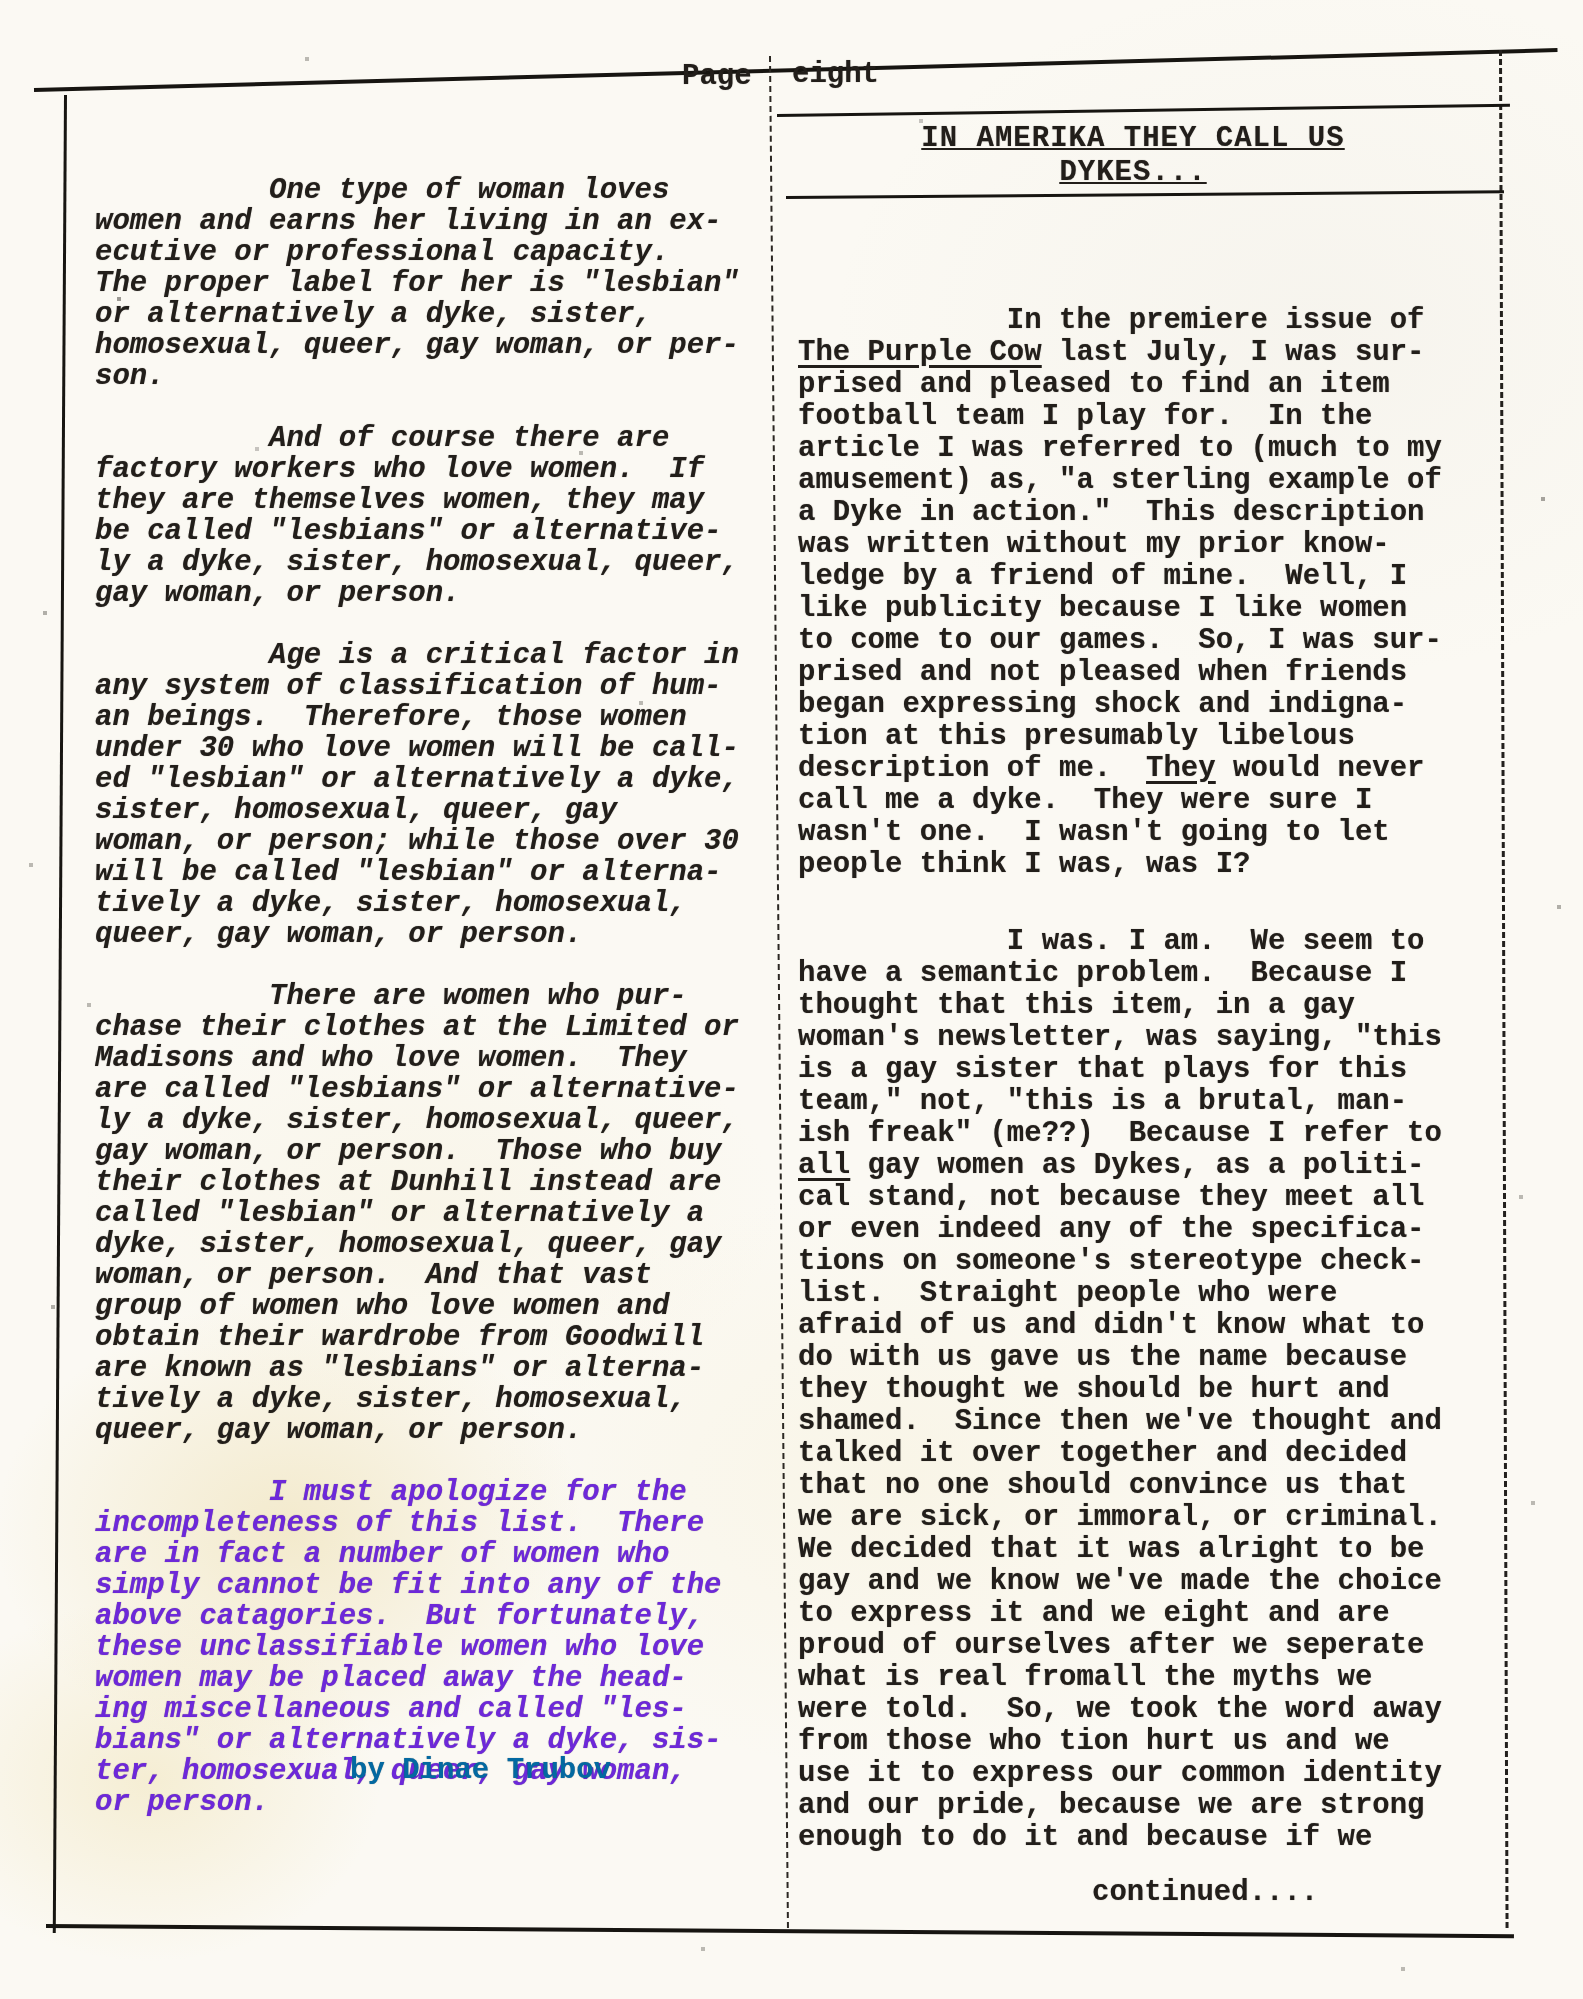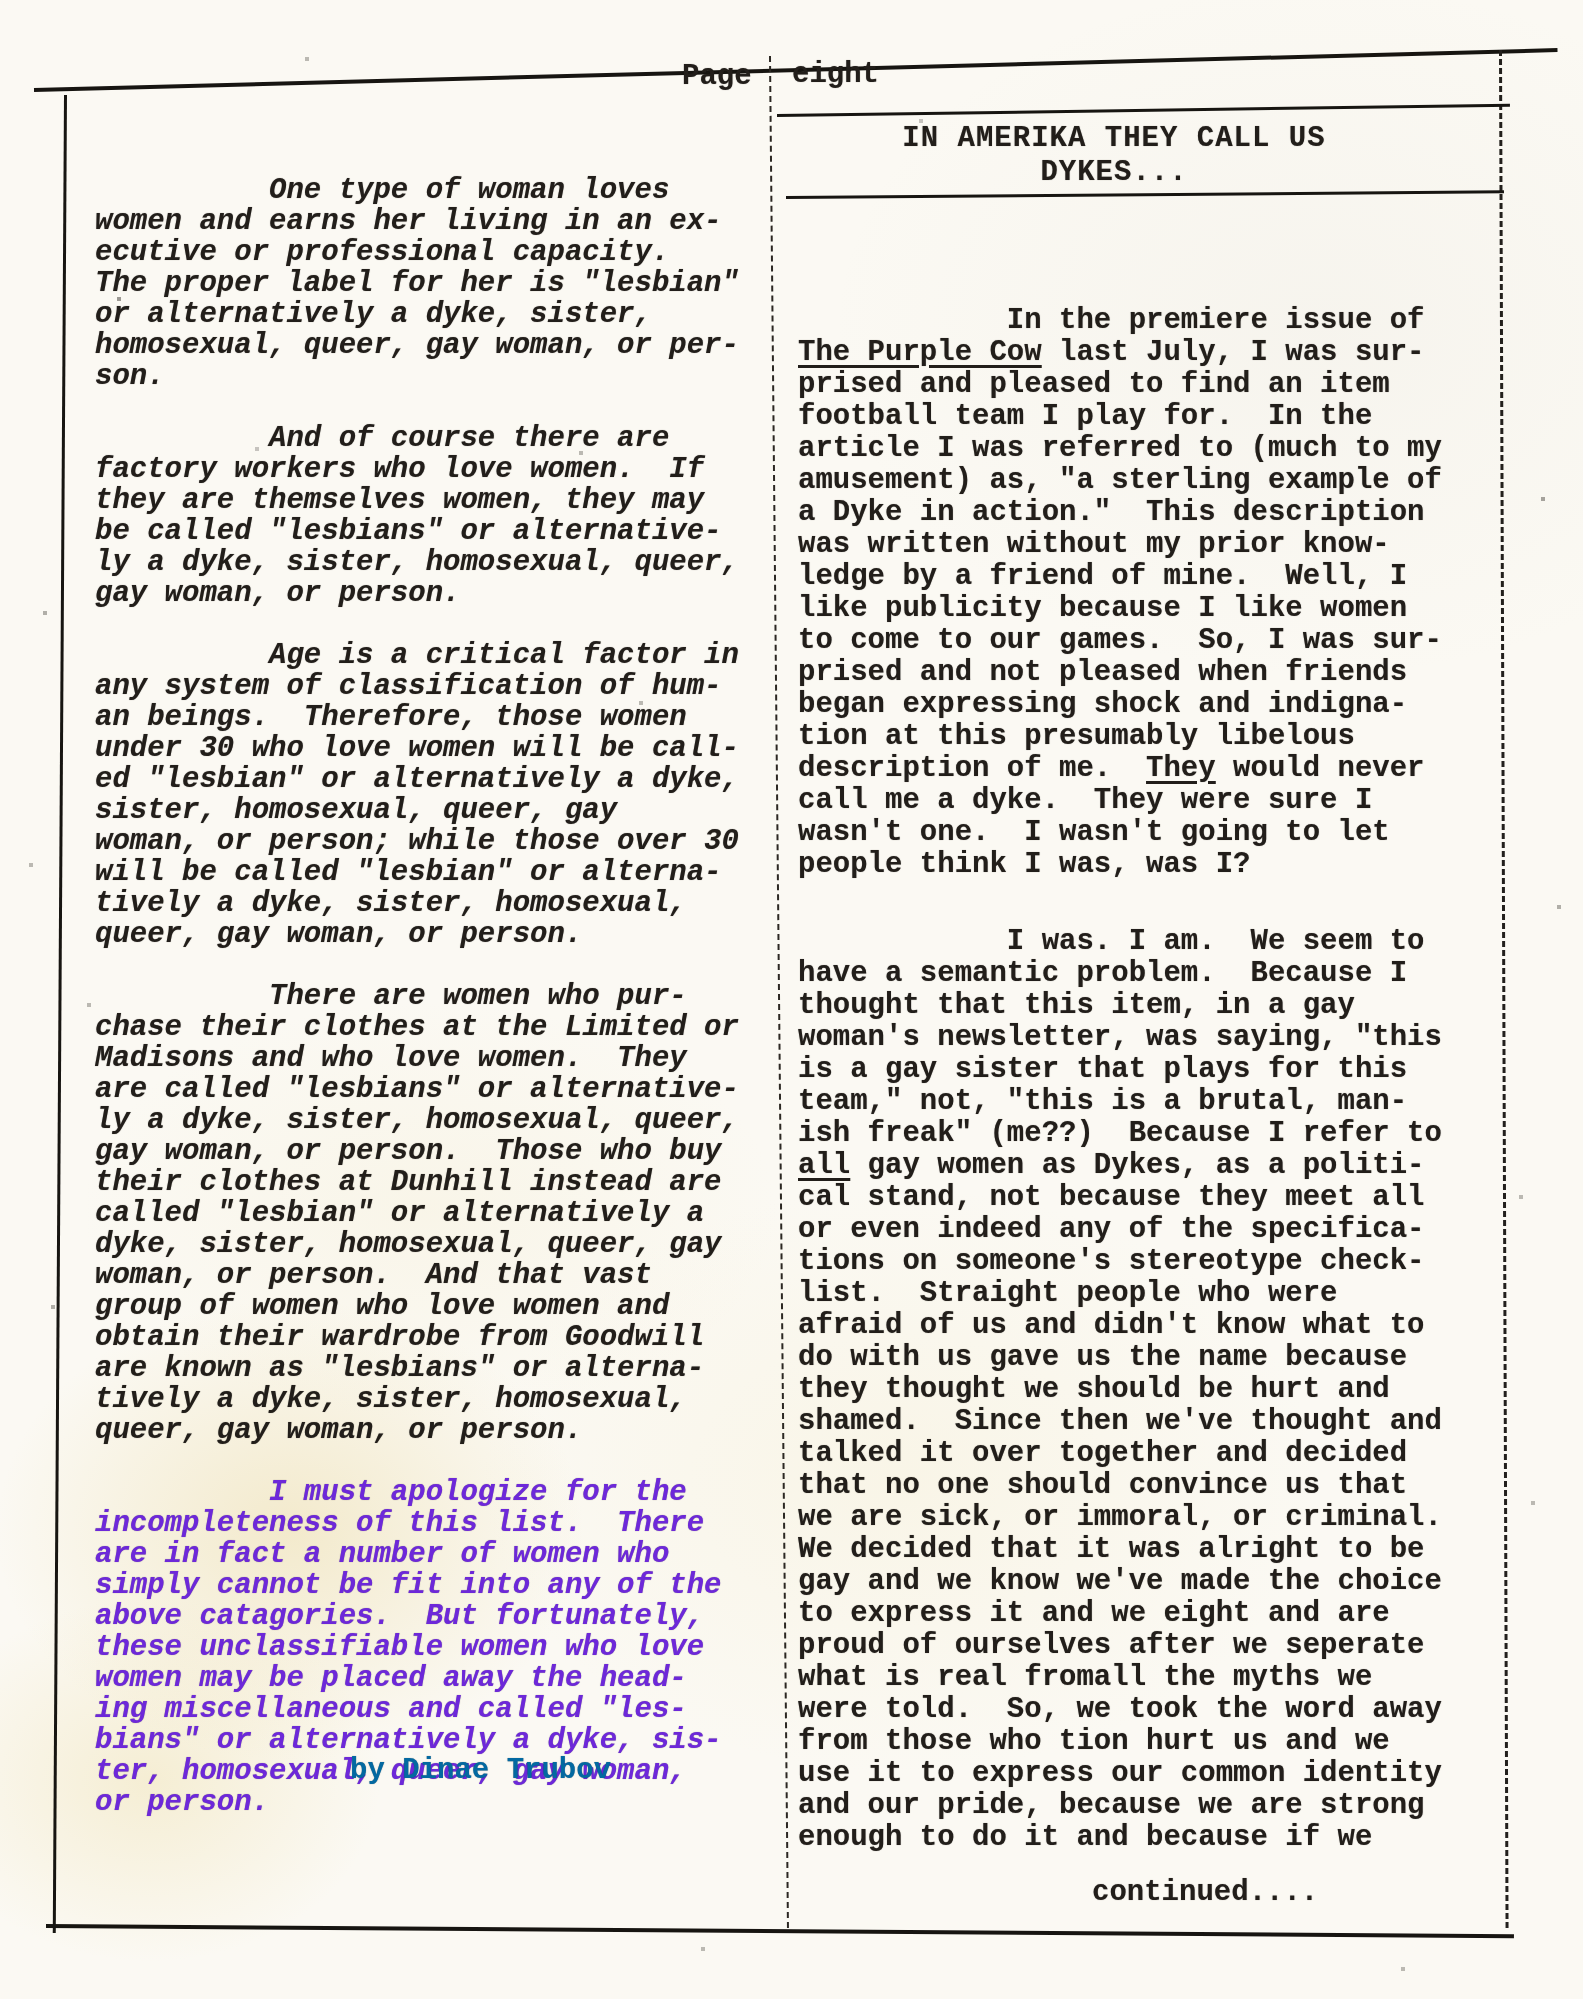--- a/index.html
+++ b/index.html
@@ -41,21 +41,21 @@
   .border-right{left:1499px;top:50px;width:0;height:1878px;border-right:3px dashed #23201c;transform:rotate(-0.2deg);transform-origin:top center;}
   .column-divider{left:769px;top:56px;width:0;height:1872px;border-left:2px dashed #2c2823;transform:rotate(-0.55deg);transform-origin:top center;}
   .title-rule-top{left:777px;top:114px;width:733px;height:3px;transform:rotate(-0.8deg);transform-origin:left center;}
   .title-rule-bottom{left:786px;top:196px;width:718px;height:3px;transform:rotate(-0.45deg);transform-origin:left center;}
 
   .typetext{font-size:29px;text-shadow:0 0 1px rgba(25,22,18,.45);}
   .pagnum{position:absolute;font-size:29px;}
   #pagnum-left{left:682px;top:60px;}
   #pagnum-right{left:792px;top:58px;}
 
-  .article-title{position:absolute;left:778px;width:672px;text-align:center;font-size:29px;letter-spacing:1px;}
+  .article-title{position:absolute;left:797px;width:672px;text-align:center;font-size:29px;letter-spacing:1px;text-decoration:underline;}
   #title-line1{top:122px;}
   #title-line2{top:156px;}
 
   .col{position:absolute;}
   #leftcol{left:95px;top:144px;width:680px;line-height:31px;}
   #rightcol{left:798px;top:260px;width:690px;line-height:32px;}
   .tline{white-space:pre;}
   #leftcol .para{margin-top:31px;font-style:italic;}
   #rightcol .para{margin-top:45px;}
   .para:first-child,.para.flush{margin-top:0;}

